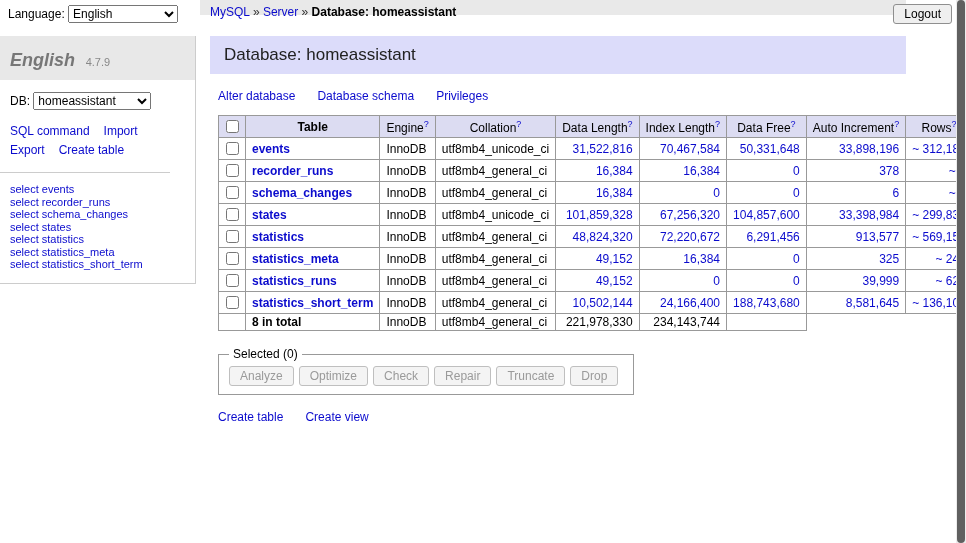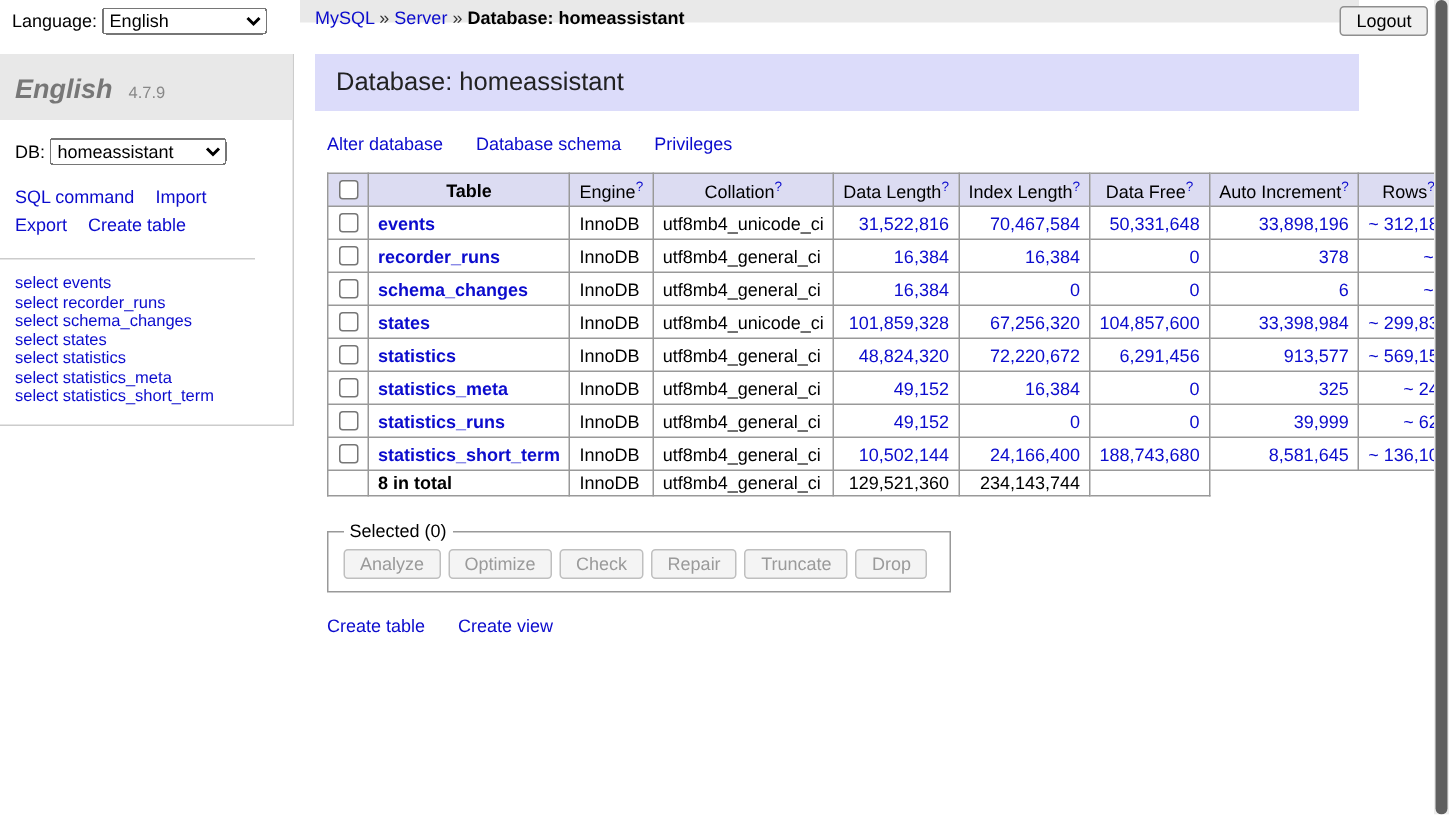--- a/index.html
+++ b/index.html
@@ -226,21 +226,21 @@
             <td class="num" data-name="index-length-cell">24,166,400</td>
             <td class="num" data-name="data-free-cell">188,743,680</td>
             <td class="num" data-name="auto-increment-cell">8,581,645</td>
             <td class="num" data-name="rows-cell">~ 136,108</td>
           </tr>
           <tr data-name="total-row" class="total">
             <td class="check" data-name="row-check-cell"></td>
             <td class="name" data-name="table-name-cell"><b data-name="total-label">8 in total</b></td>
             <td data-name="engine-cell">InnoDB</td>
             <td data-name="collation-cell">utf8mb4_general_ci</td>
-            <td class="num" data-name="data-length-cell">129,521,360</td>
+            <td class="num" data-name="data-length-cell">221,978,330</td>
             <td class="num" data-name="index-length-cell">234,143,744</td>
             <td class="num" data-name="data-free-cell"></td>
             <td class="num noborder" data-name="auto-increment-cell"></td>
             <td class="num noborder" data-name="rows-cell"></td>
           </tr>
         </tbody>
     </table>
 
     <fieldset class="selected-fs" data-name="selected-fieldset">
       <legend data-name="selected-legend">Selected (0)</legend>

